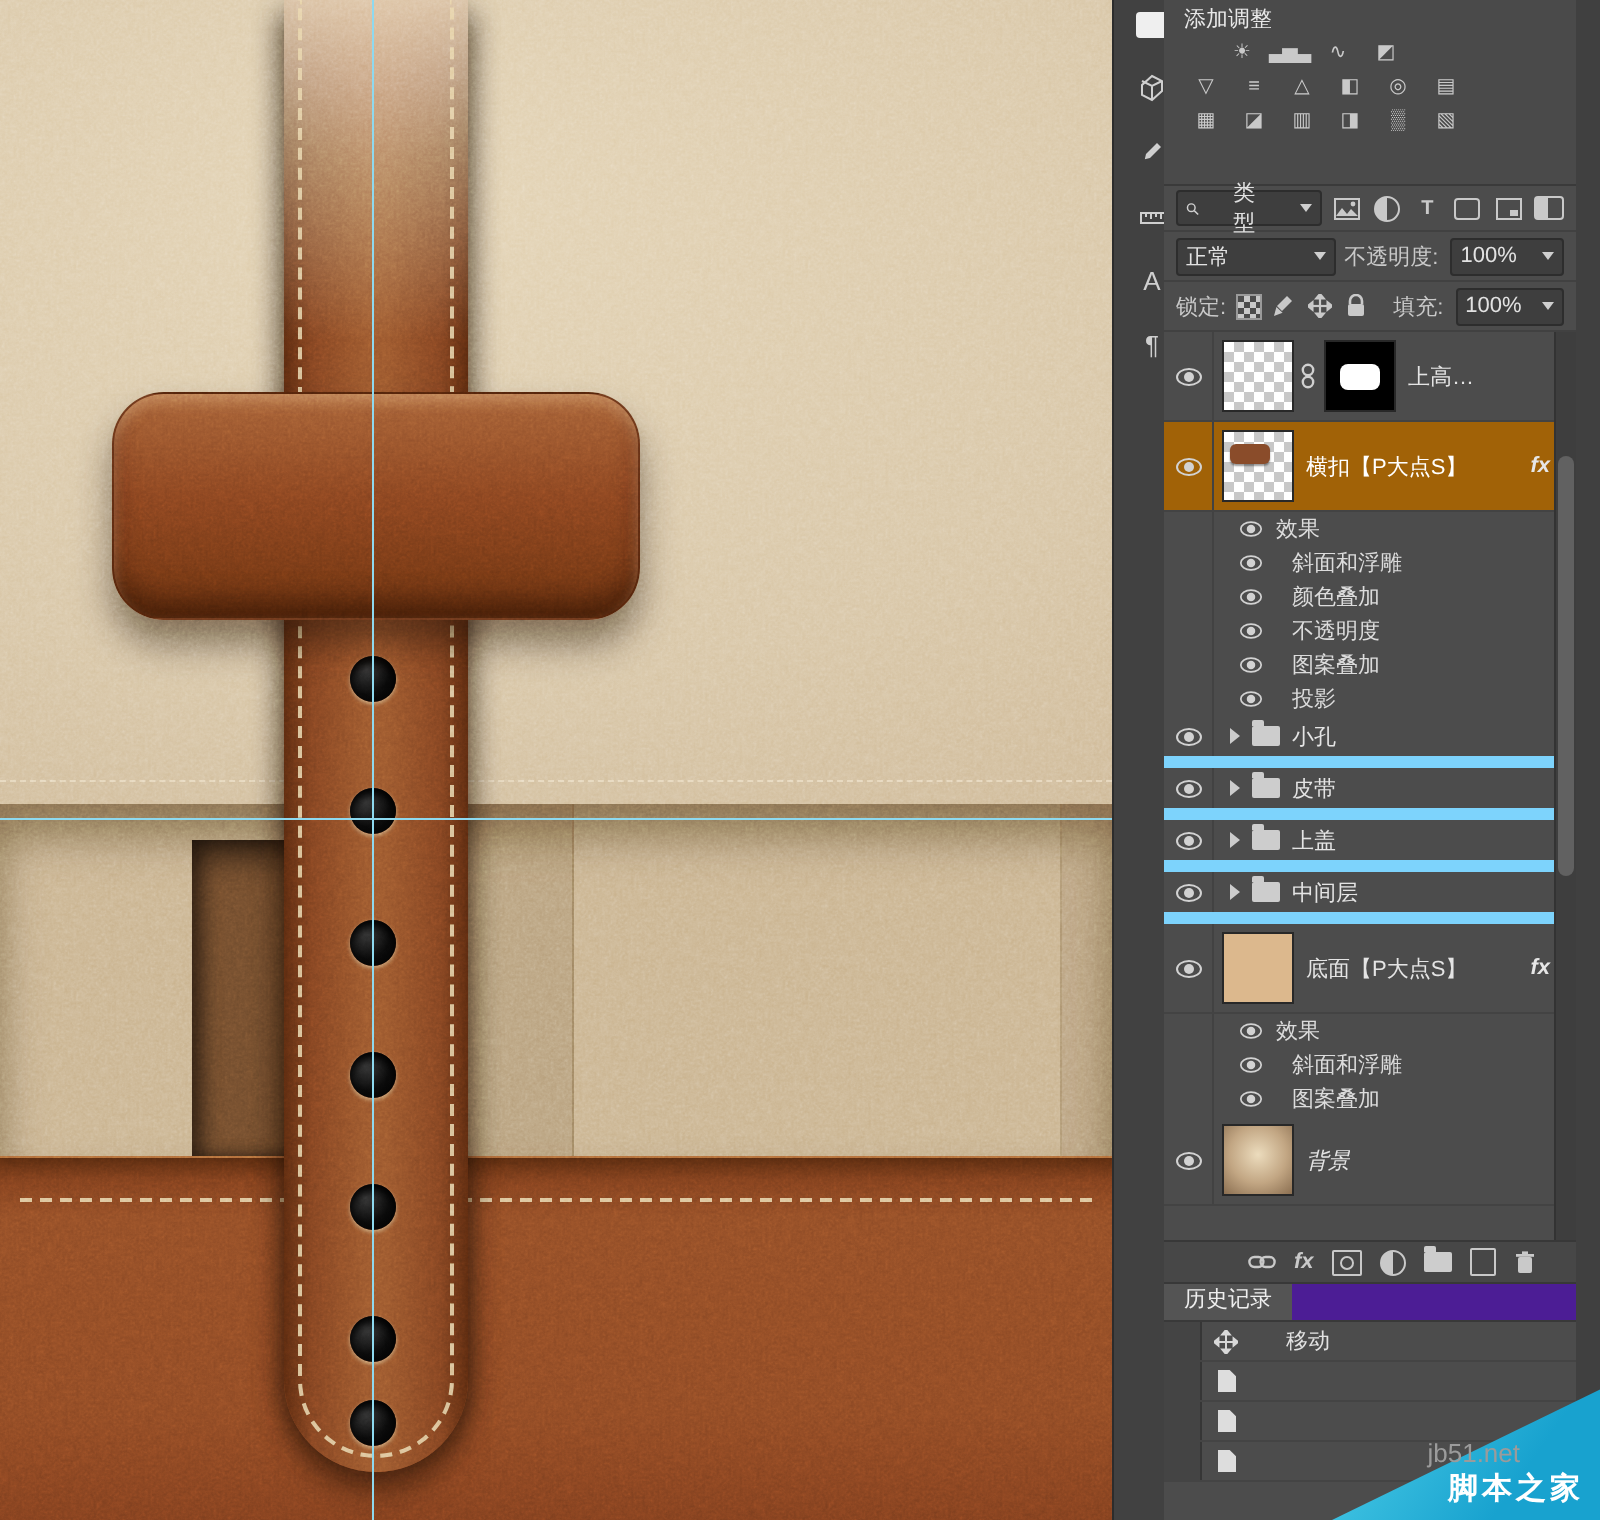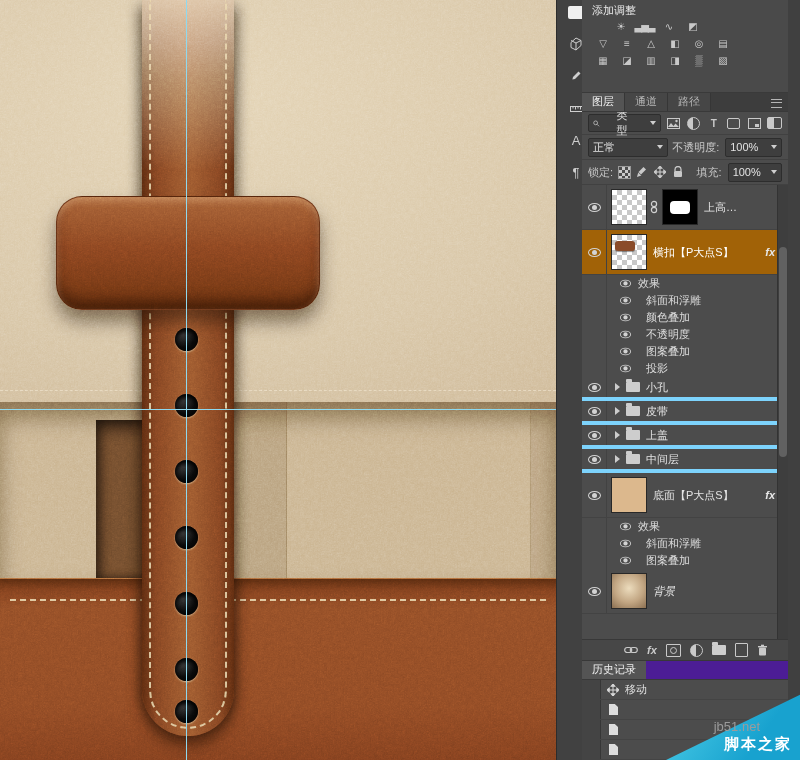--- a/index.html
+++ b/index.html
@@ -92,21 +92,21 @@
               background:repeating-conic-gradient(#c9c9c9 0% 25%,transparent 0% 50%) 0 0/6px 6px}
 
   .list{height:454px;position:relative;background:#4c4c4c;overflow:hidden}
   .scrolltrack{position:absolute;right:0;top:0;bottom:0;width:10px;background:#3e3e3e;border-left:1px solid #333}
   .scrollthumb{position:absolute;right:1px;top:62px;width:8px;height:210px;background:#616161;border-radius:4px;cursor:pointer}
   .lrow{display:flex;align-items:center;position:relative;cursor:pointer}
   .eye-cell{width:24px;align-self:stretch;display:flex;align-items:center;justify-content:center;
             border-right:1px solid #424242;flex:none}
   .lrow.tall{height:44px;border-bottom:1px solid #434343}
   .lrow.small{height:17px}
-  .lrow.group{height:20px;border-bottom:4px solid #7dd3fc}
+  .lrow.group{height:20px;border-bottom:6px solid #7dd3fc}
   .lrow.selected{background:#a16207}
   .eye{display:inline-block;width:13px;height:9px;position:relative}
   .eye::before{content:"";position:absolute;inset:0;border:1px solid #d2d2d2;border-radius:50%}
   .eye::after{content:"";position:absolute;left:50%;top:50%;width:5px;height:5px;margin:-2.5px 0 0 -2.5px;
               background:#d2d2d2;border-radius:50%}
   .small .eye{transform:scale(.85);margin-left:12px}
   .thumb{width:34px;height:34px;border:1px solid #282828;margin-left:4px;flex:none;position:relative}
   .checker{background:repeating-conic-gradient(#c8c8c8 0% 25%,#ffffff 0% 50%) 0 0/10px 10px}
   .piece{position:absolute;left:3px;top:6px;width:20px;height:10px;background:#8a4c2a;border-radius:3px;
          box-shadow:0 1px 1px rgba(0,0,0,.4)}
@@ -135,21 +135,21 @@
   .mask-ic{width:13px;height:11px;border:1px solid #c9c9c9;border-radius:1px;display:flex;align-items:center;justify-content:center}
   .mask-ic::after{content:"";width:5px;height:5px;border:1px solid #c9c9c9;border-radius:50%}
   .newl-ic{width:11px;height:12px;border:1px solid #c9c9c9;border-radius:1px;position:relative}
   .newl-ic::after{content:"";position:absolute;left:0;top:0;border-top:4px solid #474747;border-right:4px solid transparent}
 
   .hist-header{height:18px;background:#4c1d95;display:flex;align-items:flex-end;border-bottom:1px solid #393939}
   .hist-tab{background:#545454;padding:2px 10px 3px;color:#eee;line-height:13px;cursor:pointer}
   .hrow{height:19px;display:flex;align-items:center;border-bottom:1px solid #444;cursor:pointer}
   .hsrc{width:18px;align-self:stretch;background:#444;border-right:1px solid #363636;flex:none}
   .hicon{margin-left:6px;flex:none;display:flex;align-items:center}
-  .hname{margin-left:6px;color:#e2e2e2}
+  .hname{margin-left:24px;color:#e2e2e2}
   .doc{width:9px;height:11px;background:#ddd;margin-left:8px;
        clip-path:polygon(0 0,65% 0,100% 28%,100% 100%,0 100%)}
 
   
   .wm-site{position:absolute;right:40px;bottom:26px;color:#9b9b9b;font-size:13px;z-index:90}
   .wm-tri{position:absolute;right:0;bottom:0;width:134px;height:68px;z-index:80;
           background:linear-gradient(125deg,#4fd0e9 0%,#18a2cf 70%);
           clip-path:polygon(0 100%,100% 4%,100% 100%);
           display:flex;align-items:flex-end;justify-content:flex-end}
   .wm-brand{color:#fff;font-size:15px;font-weight:bold;letter-spacing:2px;margin:0 8px 6px 0}
@@ -245,26 +245,20 @@
       <div class="adj-row">
         <span class="adj-icon">▦</span>
         <span class="adj-icon">◪</span>
         <span class="adj-icon">▥</span>
         <span class="adj-icon">◨</span>
         <span class="adj-icon">▒</span>
         <span class="adj-icon">▧</span>
       </div>
     </div>
 
-    <div class="tabs">
-      <span class="tab active">图层</span>
-      <span class="tab">通道</span>
-      <span class="tab">路径</span>
-      <span class="menu-icon"></span>
-    </div>
 
     <div class="filter-row">
       <span class="kind-dd">
         <svg width="9" height="9" viewBox="0 0 9 9">
             <circle cx="3.6" cy="3.6" r="2.6" fill="none" stroke="#cfcfcf"></circle>
             <path d="M5.6 5.6L8.3 8.3" stroke="#cfcfcf"></path>
           </svg>
         <span>类型</span>
         <span class="arr"></span>
       </span>

